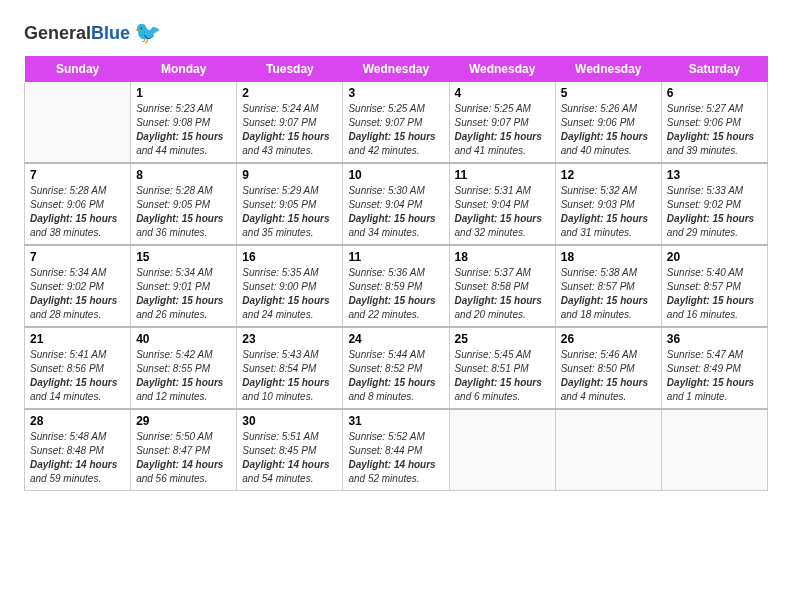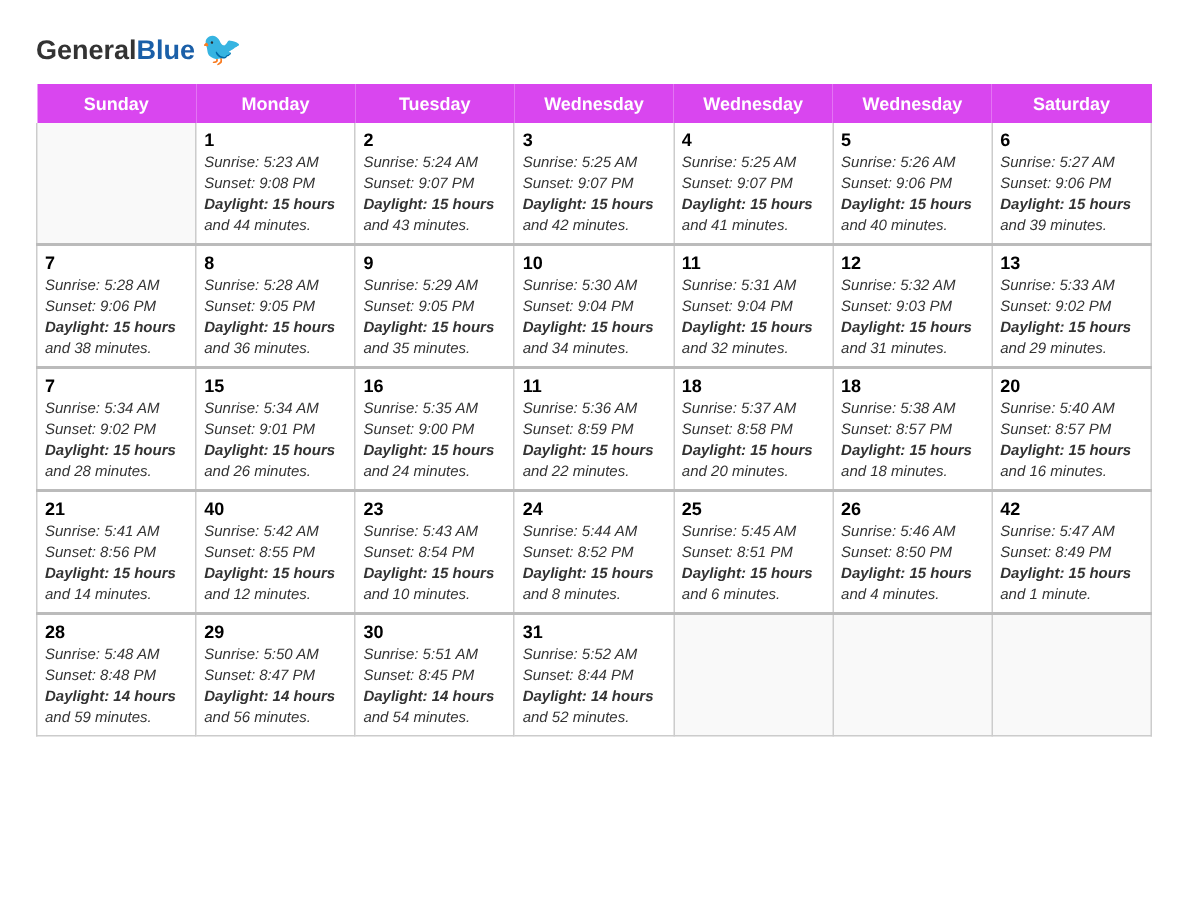--- a/index.html
+++ b/index.html
@@ -215,21 +215,21 @@
         </td>
         <td>
           <span class="day-number">25</span>
           <div class="day-info">Sunrise: 5:45 AM<br>Sunset: 8:51 PM<br><b>Daylight: 15 hours</b><br>and 6 minutes.</div>
         </td>
         <td>
           <span class="day-number">26</span>
           <div class="day-info">Sunrise: 5:46 AM<br>Sunset: 8:50 PM<br><b>Daylight: 15 hours</b><br>and 4 minutes.</div>
         </td>
         <td>
-          <span class="day-number">42</span>
+          <span class="day-number">36</span>
           <div class="day-info">Sunrise: 5:47 AM<br>Sunset: 8:49 PM<br><b>Daylight: 15 hours</b><br>and 1 minute.</div>
         </td>
       </tr>
       <tr class="row-separator">
         <td>
           <span class="day-number">28</span>
           <div class="day-info">Sunrise: 5:48 AM<br>Sunset: 8:48 PM<br><b>Daylight: 14 hours</b><br>and 59 minutes.</div>
         </td>
         <td>
           <span class="day-number">29</span>

